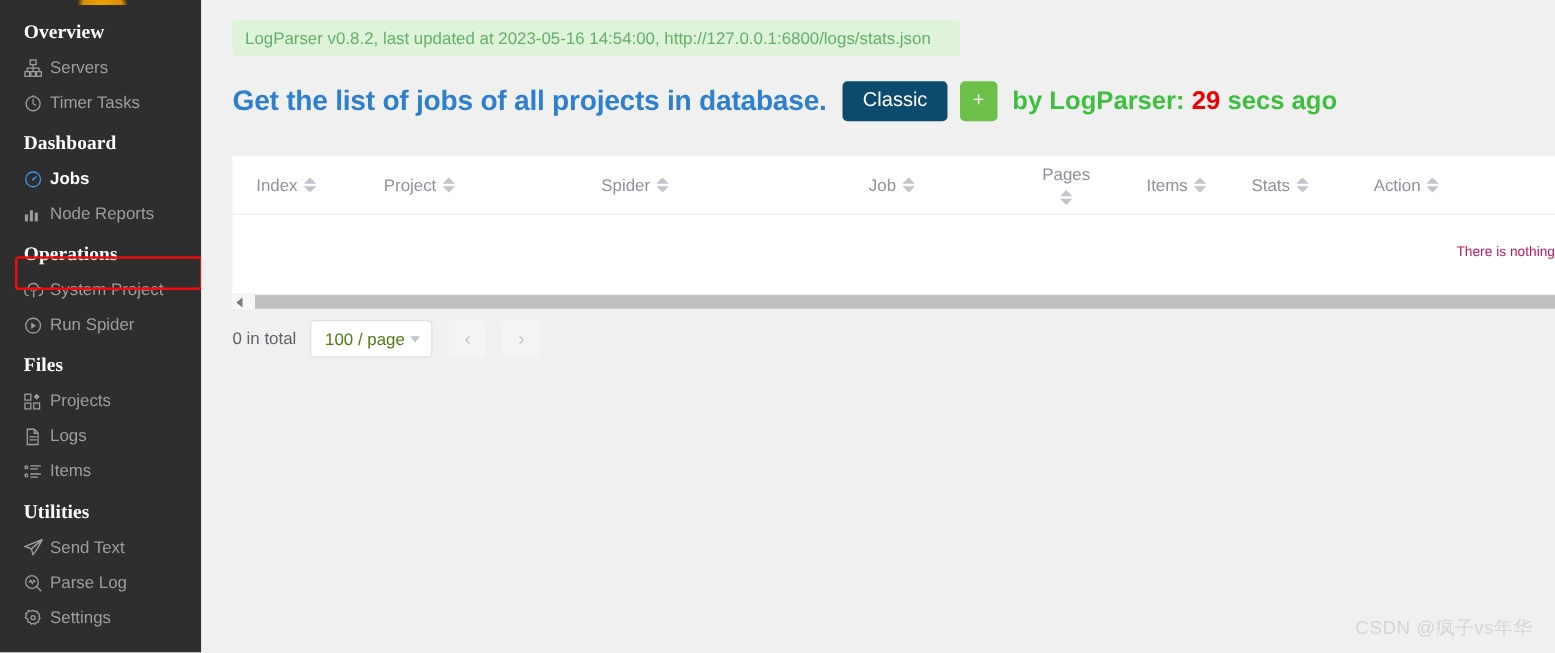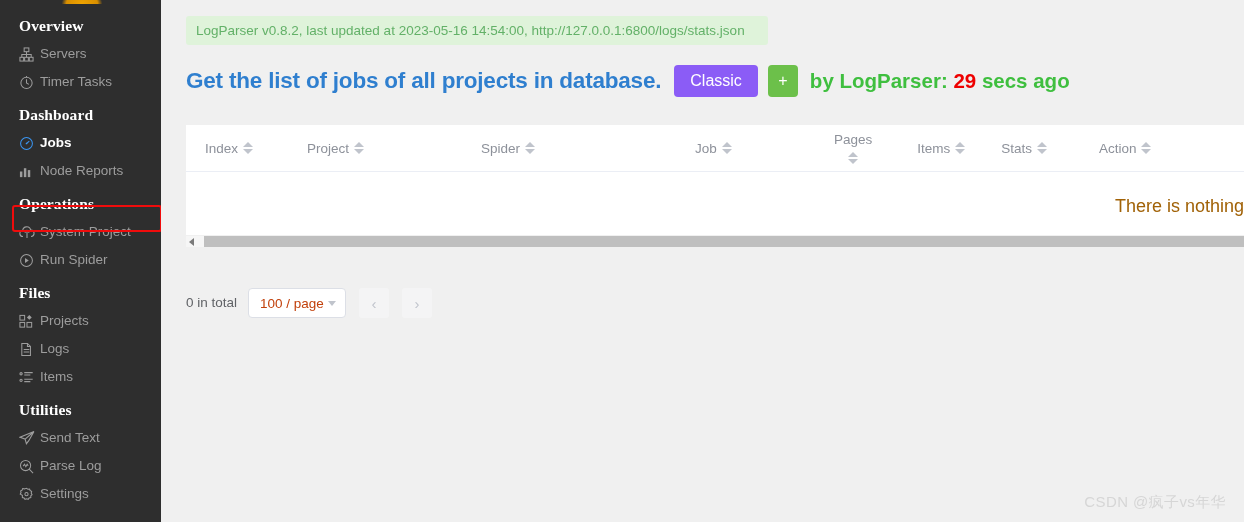--- a/index.html
+++ b/index.html
@@ -90,21 +90,21 @@
     white-space: nowrap;
     height: 34px;
   }
   .h-title {
     color: #2f7fcf;
     font-size: 22.5px;
     font-weight: bold;
     letter-spacing: -.2px;
   }
   .btn-classic {
-    background: #8b5cf6;
+    background: #0c4a6e;
     color: #fff;
     font-size: 16px;
     border: none;
     border-radius: 4px;
     height: 32px;
     padding: 0 16px;
     margin-left: 13px;
     cursor: pointer;
     line-height: 32px;
   }
@@ -161,22 +161,22 @@
   .caret i.dn { border-top: 5px solid #c0c4cc; }
 
   .t-body {
     height: 63px;
     position: relative;
     background: #fff;
   }
   .empty-text {
     position: absolute;
     right: 0; top: 24px;
-    color: #a16207;
-    font-size: 18px;
+    color: #be185d;
+    font-size: 11px;
     white-space: nowrap;
   }
   .hscroll {
     height: 12px;
     background: #f6f6f6;
     position: relative;
     border-top: 1px solid #f0f0f0;
   }
   .hscroll .thumb {
     position: absolute; left: 18px; top: 0;
@@ -186,34 +186,34 @@
   .hscroll .arrow-l {
     position: absolute; left: 3px; top: 2px;
     width: 0; height: 0;
     border-top: 4px solid transparent; border-bottom: 4px solid transparent;
     border-right: 5px solid #7a7a7a;
   }
 
   
   .pager {
     position: absolute;
-    left: 186px; top: 288px;
+    left: 186px; top: 256px;
     display: flex; align-items: center;
     font-size: 13.5px; color: #606266;
     gap: 11px;
   }
   .pg-total { line-height: 28px; }
   .pg-select {
     display: flex; align-items: center; justify-content: space-between;
     width: 98px; height: 30px;
     background: #fff;
     border: 1px solid #dcdfe6;
     border-radius: 4px;
     padding: 0 9px 0 11px;
-    color: #c2410c;
+    color: #4d7c0f;
     cursor: pointer;
   }
   .pg-select .chev {
     width: 0; height: 0;
     border-left: 4px solid transparent; border-right: 4px solid transparent;
     border-top: 5px solid #c0c4cc;
   }
   .pg-btn {
     width: 30px; height: 30px;
     background: #f4f4f5;

